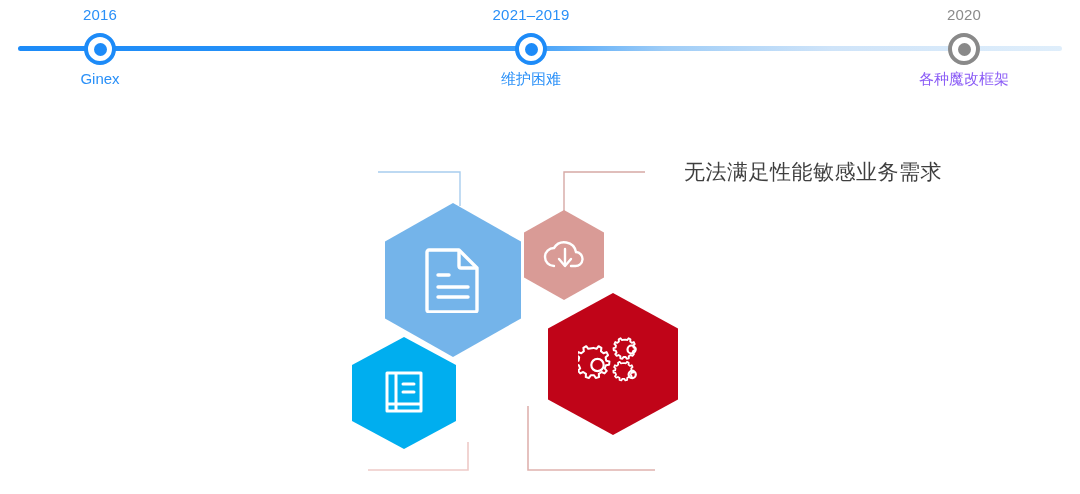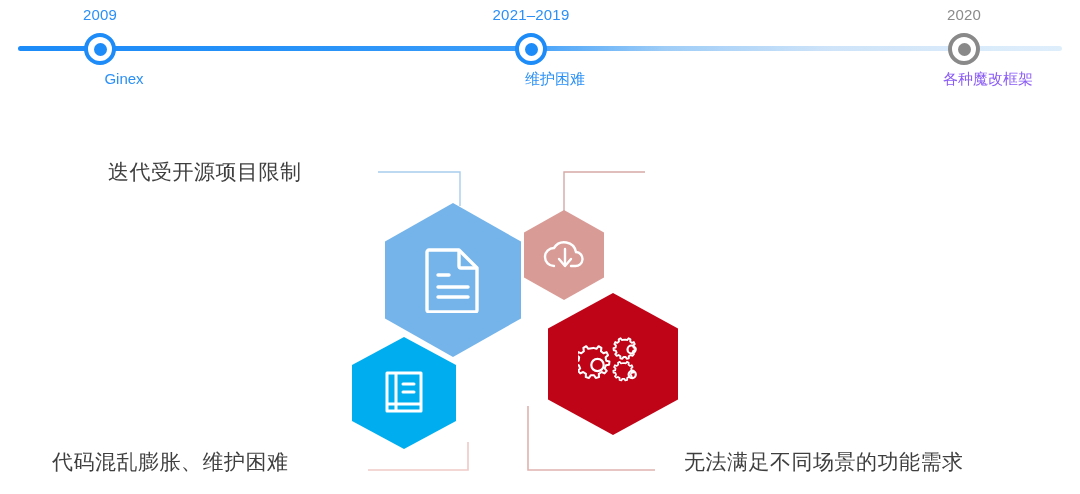--- a/index.html
+++ b/index.html
@@ -75,21 +75,20 @@
     letter-spacing: 0.2px;
   }
   .tl-year.gray { color: #8b8b8b; text-align: center; }
   .tl-label {
     position: absolute;
     top: 70px;
     transform: translateX(-50%);
     font-size: 15px;
     color: #2a90f8;
     white-space: nowrap;
-    margin-left: 24px;
   }
   .tl-label.gray { color: #8b5cf6; }
 
   
   #diagram {
     position: absolute;
     left: 0;
     top: 100px;
     width: 1080px;
     height: 394px;
@@ -119,21 +118,21 @@
     white-space: nowrap;
     letter-spacing: 0.5px;
   }
 </style>
 </head>
 <body>
 
 <div id="timeline">
   <div class="tl-track"></div>
 
-  <div class="tl-year" style="left:100px">2009</div>
+  <div class="tl-year" style="left:100px">2016</div>
   <div class="tl-node" style="left:100px">
     <div class="dot"></div>
   </div>
   <div class="tl-label" style="left:100px">Ginex</div>
 
   <div class="tl-year" style="left:531px">2021–2019</div>
   <div class="tl-node" style="left:531px">
     <div class="dot"></div>
   </div>
   <div class="tl-label" style="left:531px">维护困难</div>
@@ -203,20 +202,18 @@
           <path d="M49 8 l2.4 0.5 1.4 -2.0 2.2 1.3 -0.3 2.4 1.9 1.6 2.3 -0.9 1.1 2.3 -1.8 1.7 0.4 2.5 2.4 0.5 -0.2 2.5 -2.4 0.4 -1.0 2.3 1.6 1.9 -1.7 1.9 -2.2 -1.0 -2.1 1.4 0.1 2.5 -2.4 0.6 -1.3 -2.1 -2.5 0.0 -1.3 2.1 -2.4 -0.6 0.1 -2.5 -2.1 -1.4 -2.2 1.0 -1.7 -1.9 1.6 -1.9 -1.0 -2.3 -2.4 -0.4 -0.2 -2.5 2.4 -0.5 0.4 -2.5 -1.8 -1.7 1.1 -2.3 2.3 0.9 1.9 -1.6 -0.3 -2.4 2.2 -1.3 1.4 2.0 z" transform="translate(0,0) scale(0.86) translate(6,2)"></path>
           <circle cx="53.5" cy="18.5" r="4.0"></circle>
 
           <path d="M49 8 l2.4 0.5 1.4 -2.0 2.2 1.3 -0.3 2.4 1.9 1.6 2.3 -0.9 1.1 2.3 -1.8 1.7 0.4 2.5 2.4 0.5 -0.2 2.5 -2.4 0.4 -1.0 2.3 1.6 1.9 -1.7 1.9 -2.2 -1.0 -2.1 1.4 0.1 2.5 -2.4 0.6 -1.3 -2.1 -2.5 0.0 -1.3 2.1 -2.4 -0.6 0.1 -2.5 -2.1 -1.4 -2.2 1.0 -1.7 -1.9 1.6 -1.9 -1.0 -2.3 -2.4 -0.4 -0.2 -2.5 2.4 -0.5 0.4 -2.5 -1.8 -1.7 1.1 -2.3 2.3 0.9 1.9 -1.6 -0.3 -2.4 2.2 -1.3 1.4 2.0 z" transform="translate(0,0) scale(0.78) translate(10,33)"></path>
           <circle cx="54.2" cy="43.5" r="3.6"></circle>
         </g>
       </svg>
     </span>
   </div>
 
-  <div class="cap" style="left:108px; top:58px;">迭代受开源项目限制</div>
-
-
-  <div class="cap" style="left:52px; top:348px;">代码混乱膨胀、维护困难</div>
-
-  <div class="cap" style="left:684px; top:348px;">无法满足不同场景的功能需求</div>
+
+  <div class="cap" style="left:684px; top:58px;">无法满足性能敏感业务需求</div>
+
+
 
 </div>
 
 </body></html>

